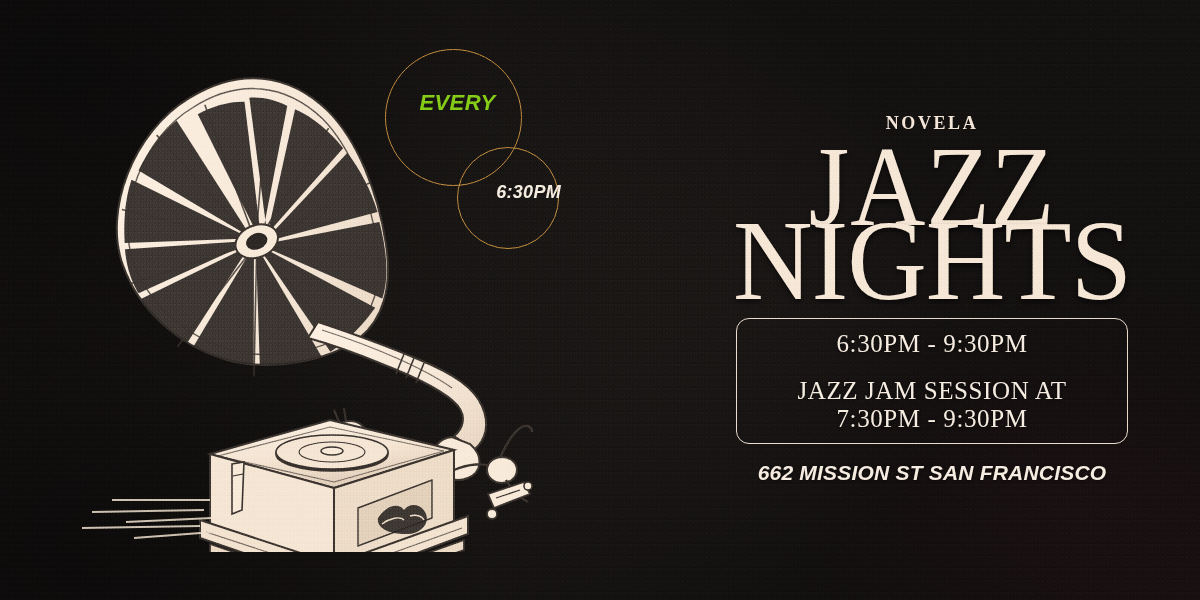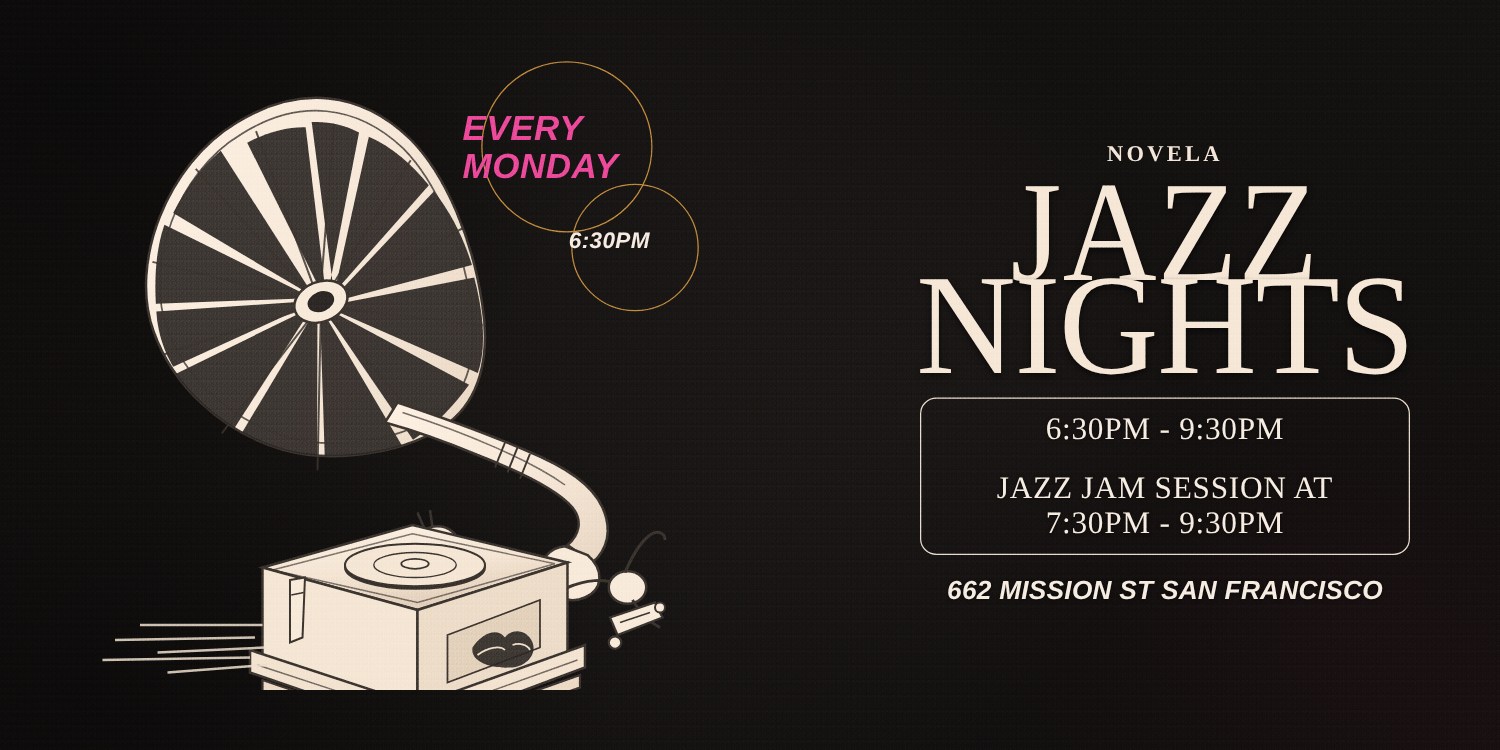--- a/index.html
+++ b/index.html
@@ -53,26 +53,26 @@
     background-size:4px 4px,6px 6px;
   }
   
   .gramophone{position:absolute;left:74px;top:52px;width:470px;height:500px;}
   .gramophone svg{display:block;width:100%;height:100%;}
   
   .circle{position:absolute;border-radius:50%;box-sizing:border-box;}
   .circle-big{left:385px;top:49px;width:137px;height:137px;border:1.6px solid #c08a3c;}
   .circle-small{left:457px;top:147px;width:102px;height:102px;border:1.6px solid #c08a3c;}
   .badge-text{
-    position:absolute;left:370px;top:88px;width:175px;
-    font-style:italic;font-weight:700;font-size:28px;line-height:30px;
-    letter-spacing:.4px;color:#ec4899;
+    position:absolute;left:370px;top:88px;width:175px;text-align:center;
+    font-style:italic;font-weight:700;font-size:22px;line-height:30px;
+    letter-spacing:.4px;color:#84cc16;
   }
   .badge-time{
-    position:absolute;left:455px;top:182px;width:106px;text-align:left;
+    position:absolute;left:455px;top:182px;width:106px;text-align:right;
     font-style:italic;font-weight:700;font-size:18px;letter-spacing:.3px;color:#f6ece1;
   }
   
   .right{position:absolute;left:722px;top:0;width:420px;height:600px;}
   .eyebrow{
     position:absolute;top:113px;left:0;width:420px;text-align:center;
     font-family:"Liberation Serif",serif;font-weight:700;font-size:18px;
     letter-spacing:2.6px;color:#f4e6d8;
   }
   .wordmark{
@@ -243,21 +243,20 @@
         <circle cx="410" cy="456" r="5" fill="#f8ead9" stroke="#3a332e" stroke-width="1.8"></circle>
         <circle cx="446" cy="428" r="4" fill="#f8ead9" stroke="#3a332e" stroke-width="1.6"></circle>
       </g>
     </svg>
   </div>
 
   <div class="circle circle-big"></div>
   <div class="circle circle-small"></div>
   <div class="badge-text">
     <div>EVERY</div>
-    <div>MONDAY</div>
   </div>
   <div class="badge-time">6:30PM</div>
 
   <div class="right">
 
     <div class="eyebrow">NOVELA</div>
 
     <div class="wordmark wordmark-jazz">JAZZ</div>
     <div class="wordmark wordmark-nights">NIGHTS</div>
 

